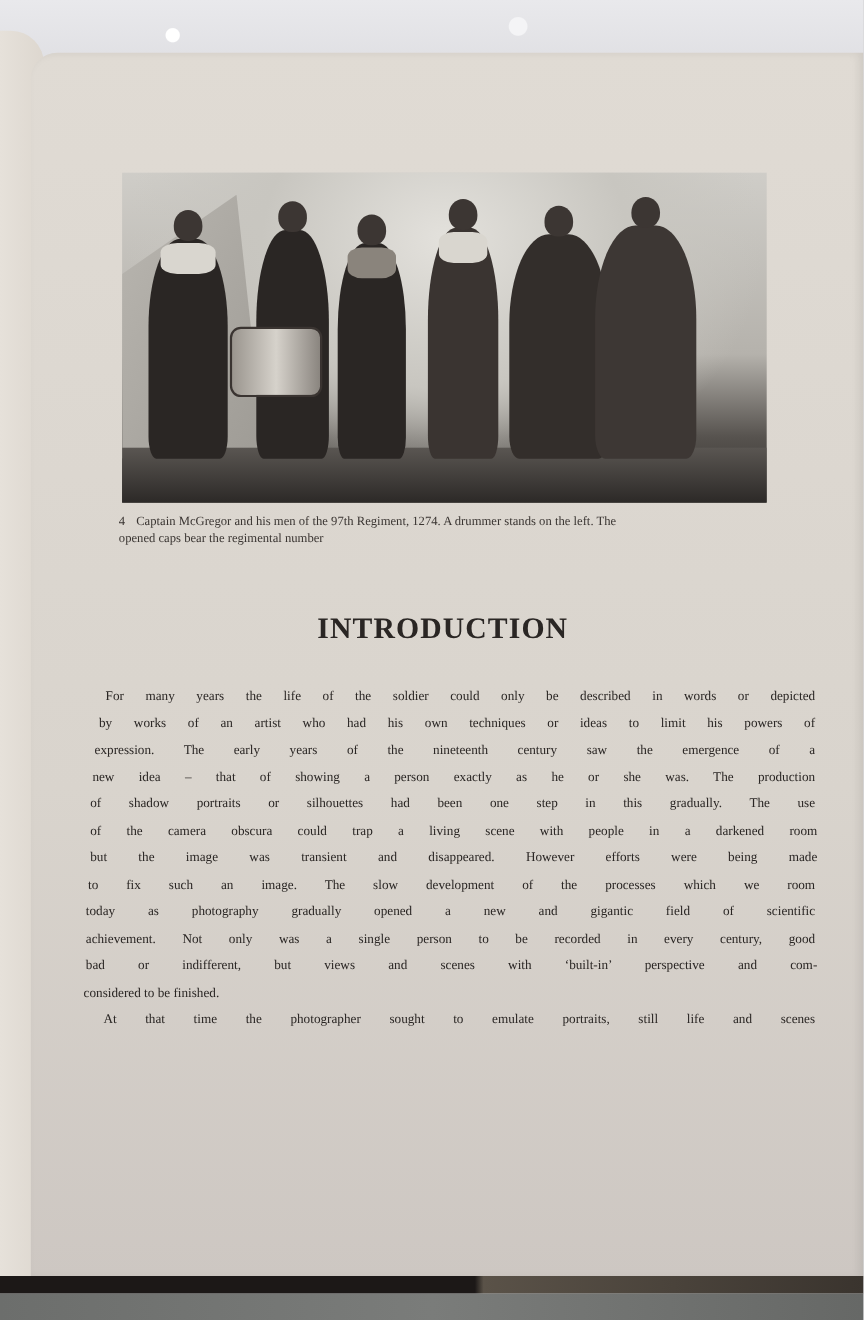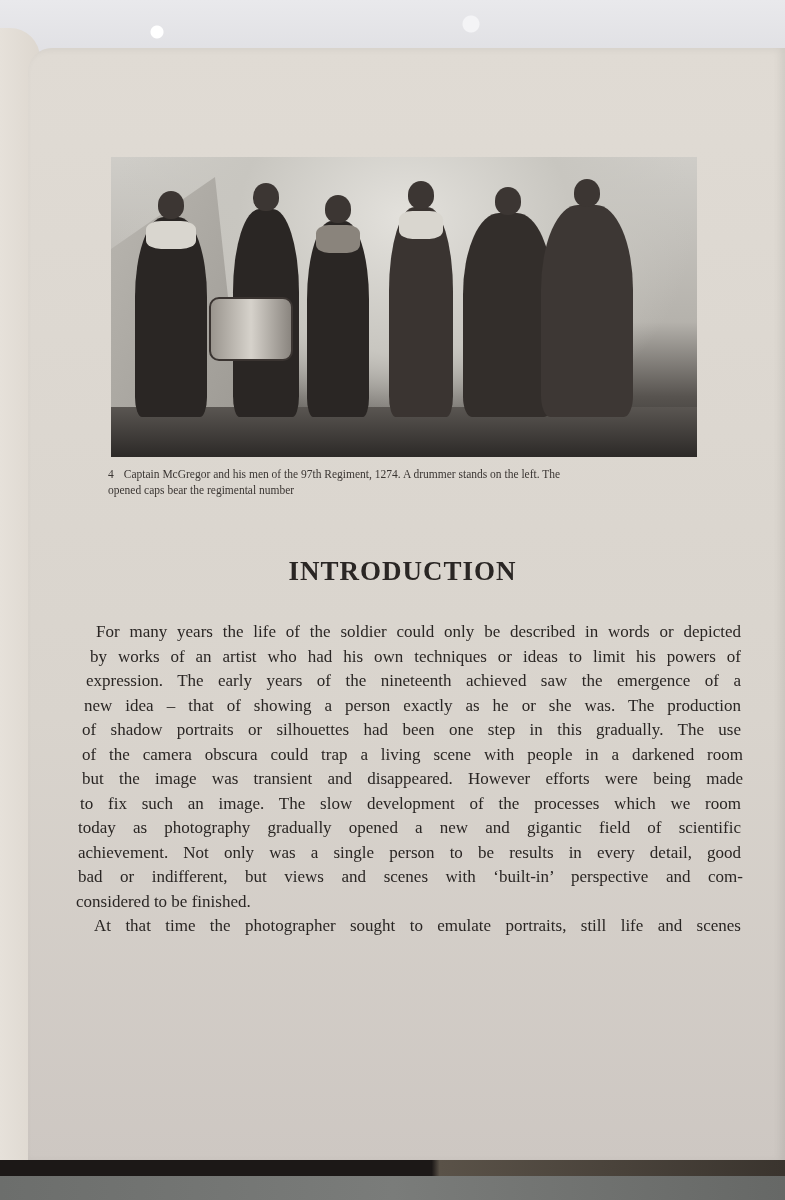--- a/index.html
+++ b/index.html
@@ -71,21 +71,21 @@
     position: absolute; left: 108px; top: 466px; width: 600px;
     font-size: 11.5px; line-height: 16px; color: #3a3532;
   }
   .caption .num { margin-right: 10px; }
   .heading {
     position: absolute; left: 0; top: 556px; width: 805px; text-align: center;
     font-size: 27px; font-weight: bold; letter-spacing: 1px; color: #2a2624;
   }
   .body-text {
     position: absolute; left: 76px; top: 620px; width: 665px;
-    font-size: 17px; line-height: 24.5px; color: #2a2624;
+    font-size: 12px; line-height: 24.5px; color: #2a2624;
   }
   .body-text .line { display: block; white-space: nowrap; text-align-last: justify; text-align: justify; }
   .body-text .line.last { text-align-last: left; }
 </style>
 </head>
 <body>
 
 <div class="styrofoam"></div>
 <div class="left-page-edge"></div>
 
@@ -121,27 +121,27 @@
 <div class="caption">
   <span class="num">4</span><span>Captain McGregor and his men of the 97th Regiment, 1274. A drummer stands on the left. The</span><br>
   <span>opened caps bear the regimental number</span>
 </div>
 
 <div class="heading">INTRODUCTION</div>
 
 <div class="body-text">
   <span class="line" style="padding-left:20px;width:645px">For many years the life of the soldier could only be described in words or depicted</span>
   <span class="line" style="padding-left:14px;width:651px">by works of an artist who had his own techniques or ideas to limit his powers of</span>
-  <span class="line" style="padding-left:10px;width:655px">expression. The early years of the nineteenth achieved saw the emergence of a</span>
+  <span class="line" style="padding-left:10px;width:655px">expression. The early years of the nineteenth century saw the emergence of a</span>
   <span class="line" style="padding-left:8px;width:657px">new idea – that of showing a person exactly as he or she was. The production</span>
   <span class="line" style="padding-left:6px;width:659px">of shadow portraits or silhouettes had been one step in this gradually. The use</span>
   <span class="line" style="padding-left:6px;width:661px">of the camera obscura could trap a living scene with people in a darkened room</span>
   <span class="line" style="padding-left:6px;width:661px">but the image was transient and disappeared. However efforts were being made</span>
   <span class="line" style="padding-left:4px;width:661px">to fix such an image. The slow development of the processes which we room</span>
   <span class="line" style="padding-left:2px;width:663px">today as photography gradually opened a new and gigantic field of scientific</span>
-  <span class="line" style="padding-left:2px;width:663px">achievement. Not only was a single person to be results in every detail, good</span>
+  <span class="line" style="padding-left:2px;width:663px">achievement. Not only was a single person to be recorded in every century, good</span>
   <span class="line" style="padding-left:2px;width:665px">bad or indifferent, but views and scenes with ‘built-in’ perspective and com-</span>
   <span class="line last">considered to be finished.</span>
   <span class="line" style="padding-left:18px;width:647px">At that time the photographer sought to emulate portraits, still life and scenes</span>
 </div>
 
 <div class="book-bottom"></div>
 <div class="table-surface"></div>
 
 </body></html>

